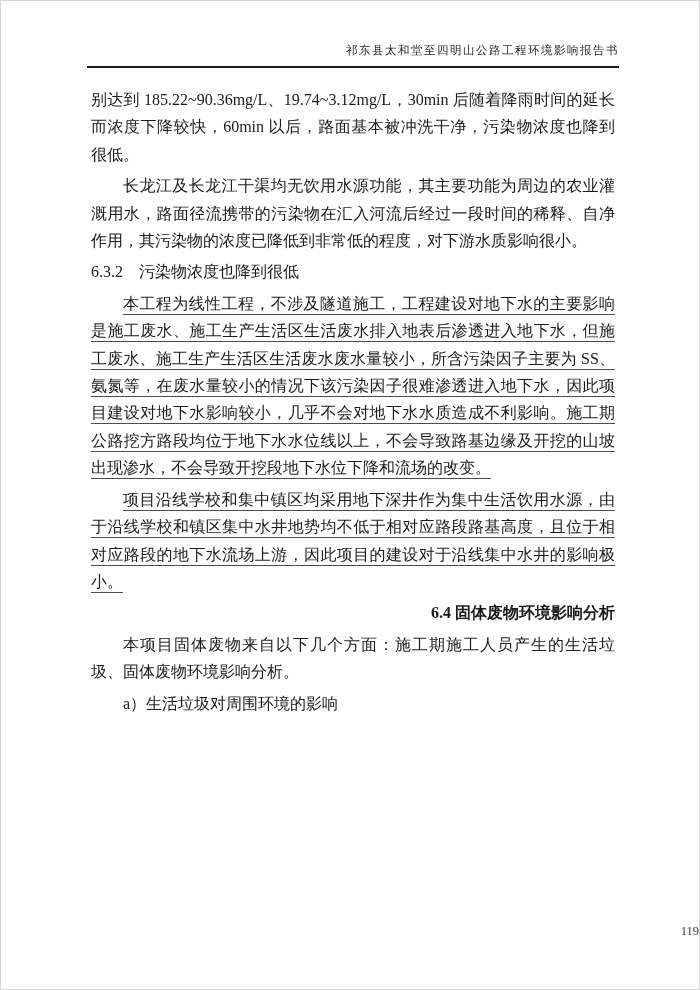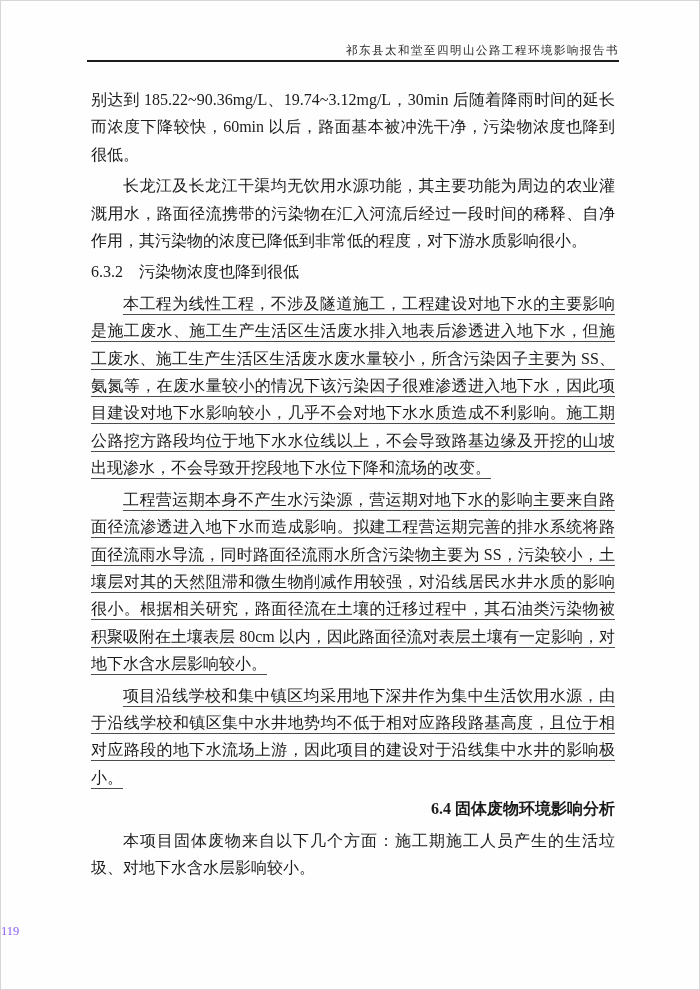--- a/index.html
+++ b/index.html
@@ -20,21 +20,21 @@
   }
   .page-header {
     position: absolute;
     top: 42px;
     left: 86px;
     right: 80px;
     text-align: right;
     font-size: 11.5px;
     letter-spacing: 1.5px;
     color: #2a2a2a;
-    padding-bottom: 2px;
+    padding-bottom: 8px;
     border-bottom: 2px solid #1b1b1b;
     font-family: Liberation Serif, serif;
   }
   .content {
     position: absolute;
     top: 81px;
     left: 86px;
     right: 80px;
     font-size: 16px;
     line-height: 27.4px;
@@ -60,23 +60,23 @@
     text-decoration: underline;
     text-decoration-color: #4c4c4c;
     text-decoration-thickness: 1px;
     text-underline-offset: 5px;
   }
   .page-footer {
     position: absolute;
     bottom: 50px;
     left: 0;
     right: 0;
-    text-align: left;
+    text-align: right;
     font-size: 12.5px;
-    color: #8b5cf6;
+    color: #404040;
     margin-top: 38px;
   }
 </style>
 </head>
 <body>
 
 <div class="page">
 
   <div class="page-header">祁东县太和堂至四明山公路工程环境影响报告书</div>
 
@@ -84,27 +84,27 @@
 
     <p class="no-indent">别达到 185.22~90.36mg/L、19.74~3.12mg/L，30min 后随着降雨时间的延长而浓度下降较快，60min 以后，路面基本被冲洗干净，污染物浓度也降到很低。</p>
 
 
     <p>长龙江及长龙江干渠均无饮用水源功能，其主要功能为周边的农业灌溉用水，路面径流携带的污染物在汇入河流后经过一段时间的稀释、自净作用，其污染物的浓度已降低到非常低的程度，对下游水质影响很小。</p>
 
     <p class="heading-sub">6.3.2　污染物浓度也降到很低</p>
 
     <p class="underlined">本工程为线性工程，不涉及隧道施工，工程建设对地下水的主要影响是施工废水、施工生产生活区生活废水排入地表后渗透进入地下水，但施工废水、施工生产生活区生活废水废水量较小，所含污染因子主要为 SS、氨氮等，在废水量较小的情况下该污染因子很难渗透进入地下水，因此项目建设对地下水影响较小，几乎不会对地下水水质造成不利影响。施工期公路挖方路段均位于地下水水位线以上，不会导致路基边缘及开挖的山坡出现渗水，不会导致开挖段地下水位下降和流场的改变。</p>
 
-    <p class="underlined">工程营运期本身不产生水污染源，营运期对地下水的影响主要来自路面径流渗透进入地下水而造成影响。拟建工程营运期完善的排水系统将路面径流雨水导流，同时路面径流雨水所含污染物主要为 SS，污染较小，土壤层对其的天然阻滞和微生物削减作用较强，对沿线居民水井水质的影响很小。根据相关研究，路面径流在土壤的迁移过程中，其石油类污染物被积聚吸附在土壤表层 80cm 以内，因此路面径流对表层土壤有一定影响，对地下水含水层影响较小。</p>
 
     <p class="underlined">项目沿线学校和集中镇区均采用地下深井作为集中生活饮用水源，由于沿线学校和镇区集中水井地势均不低于相对应路段路基高度，且位于相对应路段的地下水流场上游，因此项目的建设对于沿线集中水井的影响极小。</p>
 
     <p class="heading-main">6.4 固体废物环境影响分析</p>
 
 
-    <p>本项目固体废物来自以下几个方面：施工期施工人员产生的生活垃圾、对地下水含水层影响较小。</p>
+    <p>本项目固体废物来自以下几个方面：施工期施工人员产生的生活垃圾、固体废物环境影响分析。</p>
 
+    <p>a）生活垃圾对周围环境的影响</p>
 
   </div>
 
   <div class="page-footer">119</div>
 
 </div>
 
 </body></html>

